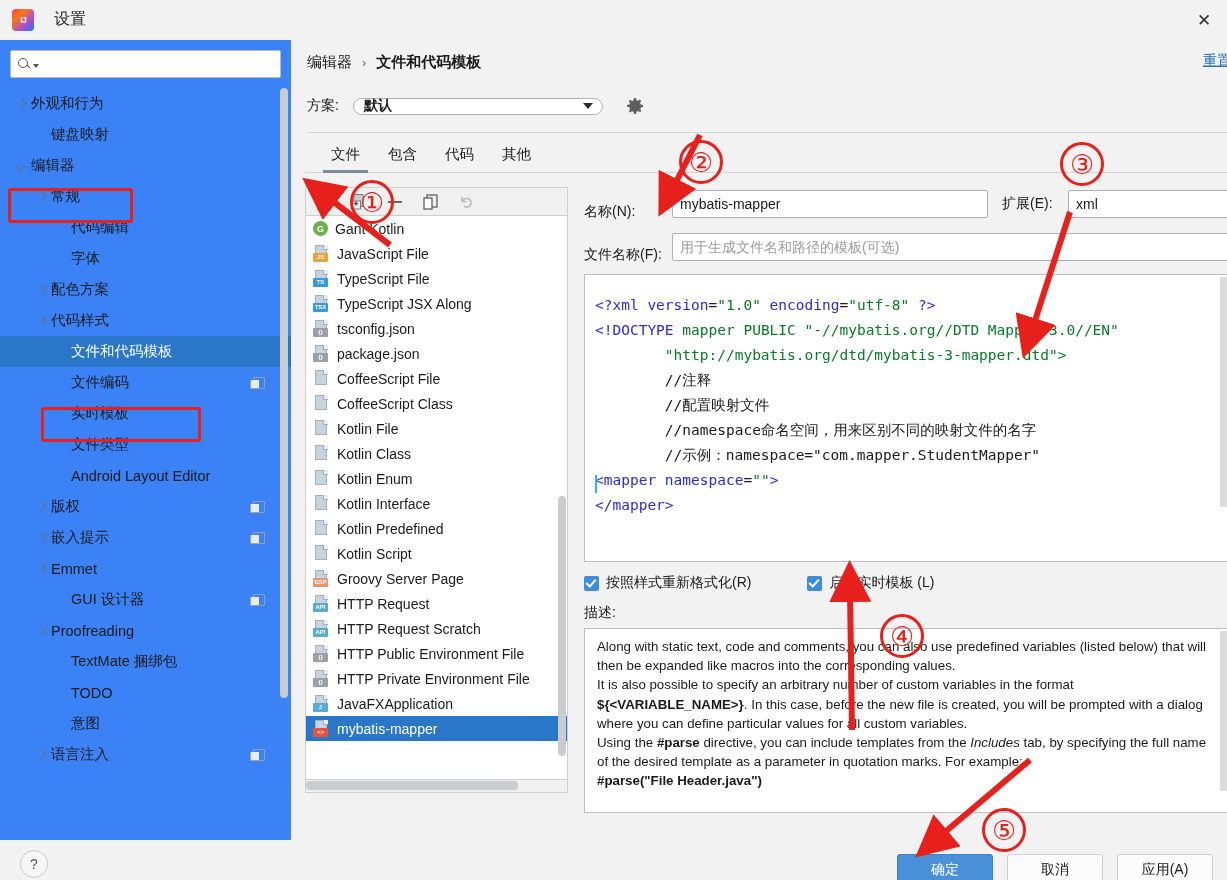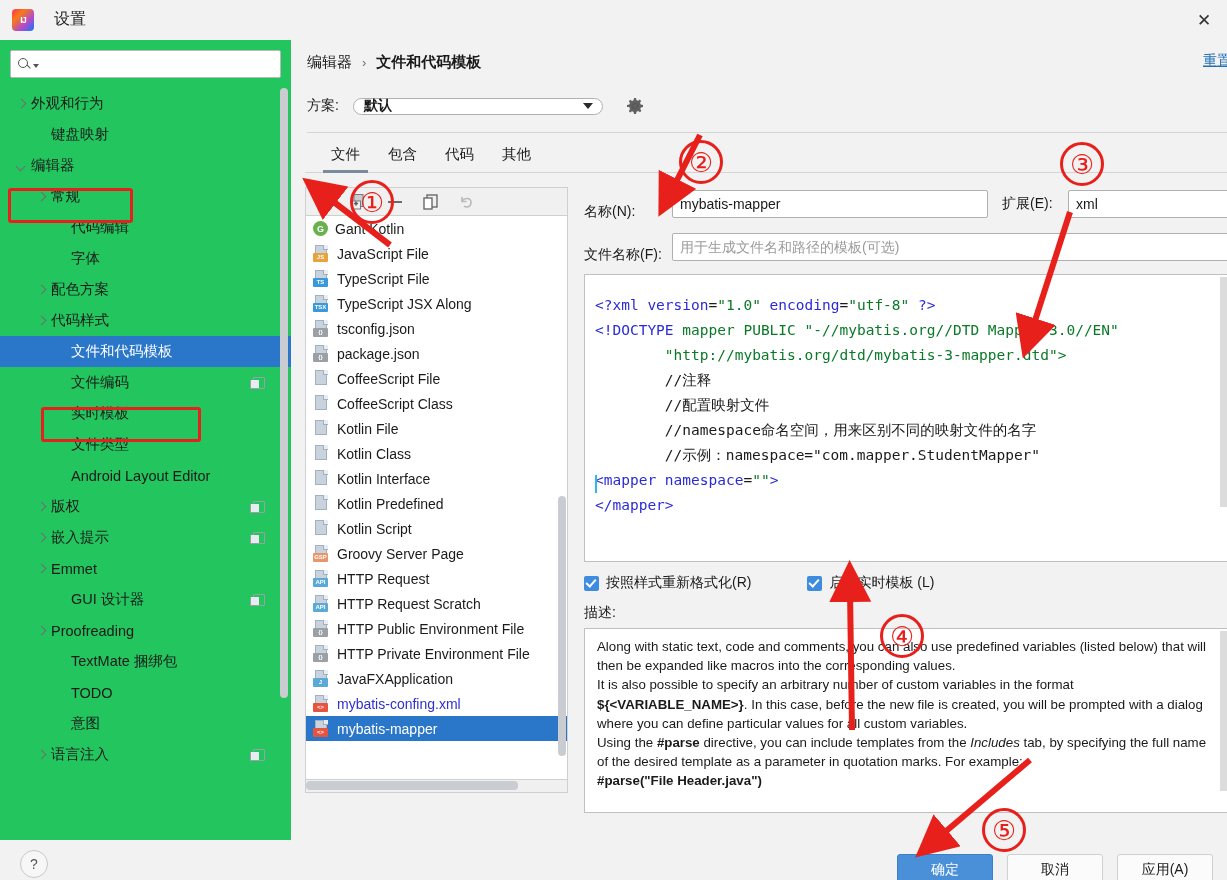--- a/index.html
+++ b/index.html
@@ -31,21 +31,21 @@
   .win-close {
     position: absolute; right: 0; top: 0; width: 46px; height: 40px;
     display: flex; align-items: center; justify-content: center;
     font-size: 17px; color: #333; cursor: pointer;
   }
 
   
   .body-wrap { display: flex; height: 800px; }
 
   
-  .left-panel { width: 291px; background: #22c55e; position: relative; flex: none; }
+  .left-panel { width: 291px; background: #3b82f6; position: relative; flex: none; }
   .search-box {
     margin: 10px; height: 28px; background: #fff;
     border: 1px solid #b9b9b9; border-radius: 2px;
     display: flex; align-items: center; padding: 0 6px;
   }
   .search-icon { width: 14px; height: 14px; position: relative; flex: none; }
   .search-icon::before {
     content: ''; position: absolute; left: 1px; top: 1px;
     width: 8px; height: 8px; border: 1.4px solid #555; border-radius: 50%;
   }
@@ -499,20 +499,27 @@
                   <span class="pg"></span>
                   <span class="corner"></span>
                 </span>
                 <span>Kotlin Class</span>
               </div>
               <div class="list-item">
                 <span class="file-icon">
                   <span class="pg"></span>
                   <span class="corner"></span>
                 </span>
+                <span>Kotlin Enum</span>
+              </div>
+              <div class="list-item">
+                <span class="file-icon">
+                  <span class="pg"></span>
+                  <span class="corner"></span>
+                </span>
                 <span>Kotlin Interface</span>
               </div>
               <div class="list-item">
                 <span class="file-icon">
                   <span class="pg"></span>
                   <span class="corner"></span>
                 </span>
                 <span>Kotlin Predefined</span>
               </div>
               <div class="list-item">
@@ -562,28 +569,20 @@
                 </span>
                 <span>HTTP Private Environment File</span>
               </div>
               <div class="list-item">
                 <span class="file-icon">
                   <span class="pg"></span>
                   <span class="corner"></span>
                   <span class="tag" style="background: rgb(90, 169, 214);">J</span>
                 </span>
                 <span>JavaFXApplication</span>
-              </div>
-              <div class="list-item blue">
-                <span class="file-icon">
-                  <span class="pg"></span>
-                  <span class="corner"></span>
-                  <span class="tag" style="background: rgb(232, 83, 63);">&lt;&gt;</span>
-                </span>
-                <span>mybatis-confing.xml</span>
               </div>
               <div class="list-item sel">
                 <span class="file-icon">
                   <span class="pg"></span>
                   <span class="corner"></span>
                   <span class="tag" style="background: rgb(232, 83, 63);">&lt;&gt;</span>
                 </span>
                 <span>mybatis-mapper</span>
               </div>
               <div class="list-item purple">

